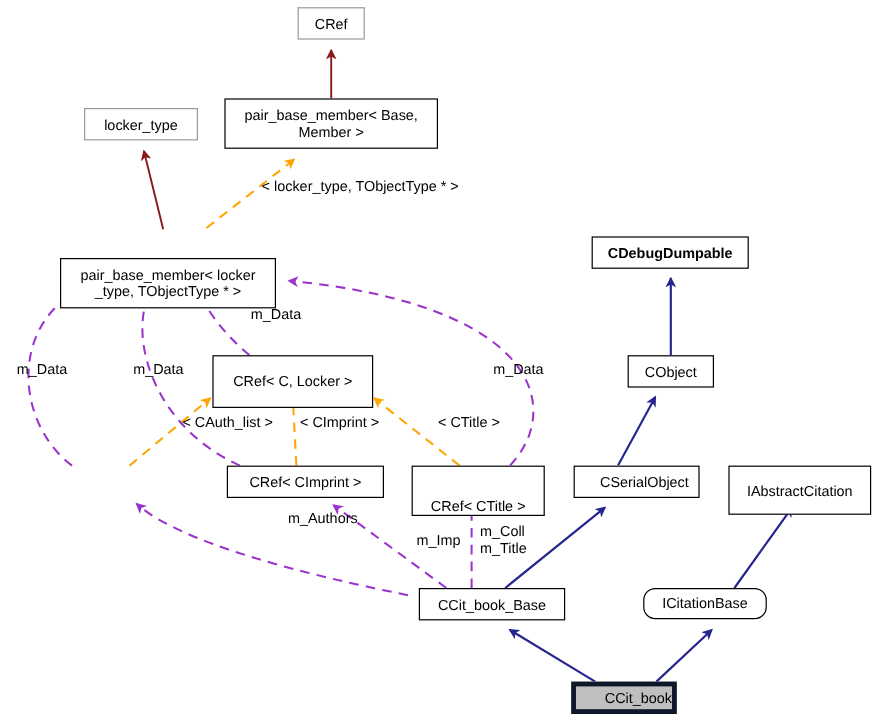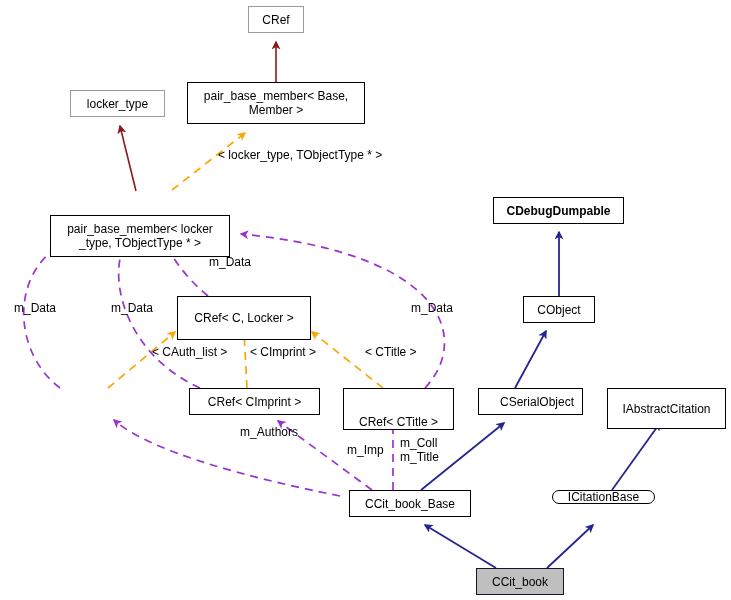--- a/index.html
+++ b/index.html
@@ -36,21 +36,22 @@
     line-height: 14px;
     color: #000000;
     white-space: pre;
     z-index: 5;
   }
   .node.ext {
     border: 1px solid #9a9a9a;
   }
   .node.current {
     background: #bfbfbf;
-    border: 1px solid #0f172a;
+    border: 4px solid #0f172a;
+    justify-content: flex-end;
   }
   .node .nlabel {
     display: block;
     white-space: pre;
   }
   .elabel {
     position: absolute;
     font-size: 12px;
     line-height: 14px;
     color: #000000;
@@ -186,21 +187,21 @@
   </div>
 
   <div class="node" style="left:607px;top:388px;width:119px;height:41px;">
     <span class="nlabel">IAbstractCitation</span>
   </div>
 
   <div class="node" style="left:337px;top:490px;width:122px;height:27px;margin-left:12px;">
     <span class="nlabel">CCit_book_Base</span>
   </div>
 
-  <div class="node" style="left:552px;top:490px;width:103px;height:14px;border-radius:10px;">
+  <div class="node" style="left:536px;top:490px;width:103px;height:26px;border-radius:10px;">
     <span class="nlabel">ICitationBase</span>
   </div>
 
   <div class="node current" style="left:476px;top:568px;width:88px;height:27px;">
     <span class="nlabel">CCit_book</span>
   </div>
 
   <div class="elabel" style="left:218px;top:148px;">&lt; locker_type, TObjectType * &gt;</div>
   <div class="elabel" style="left:209px;top:255px;">m_Data</div>
   <div class="elabel" style="left:14px;top:301px;">m_Data</div>

